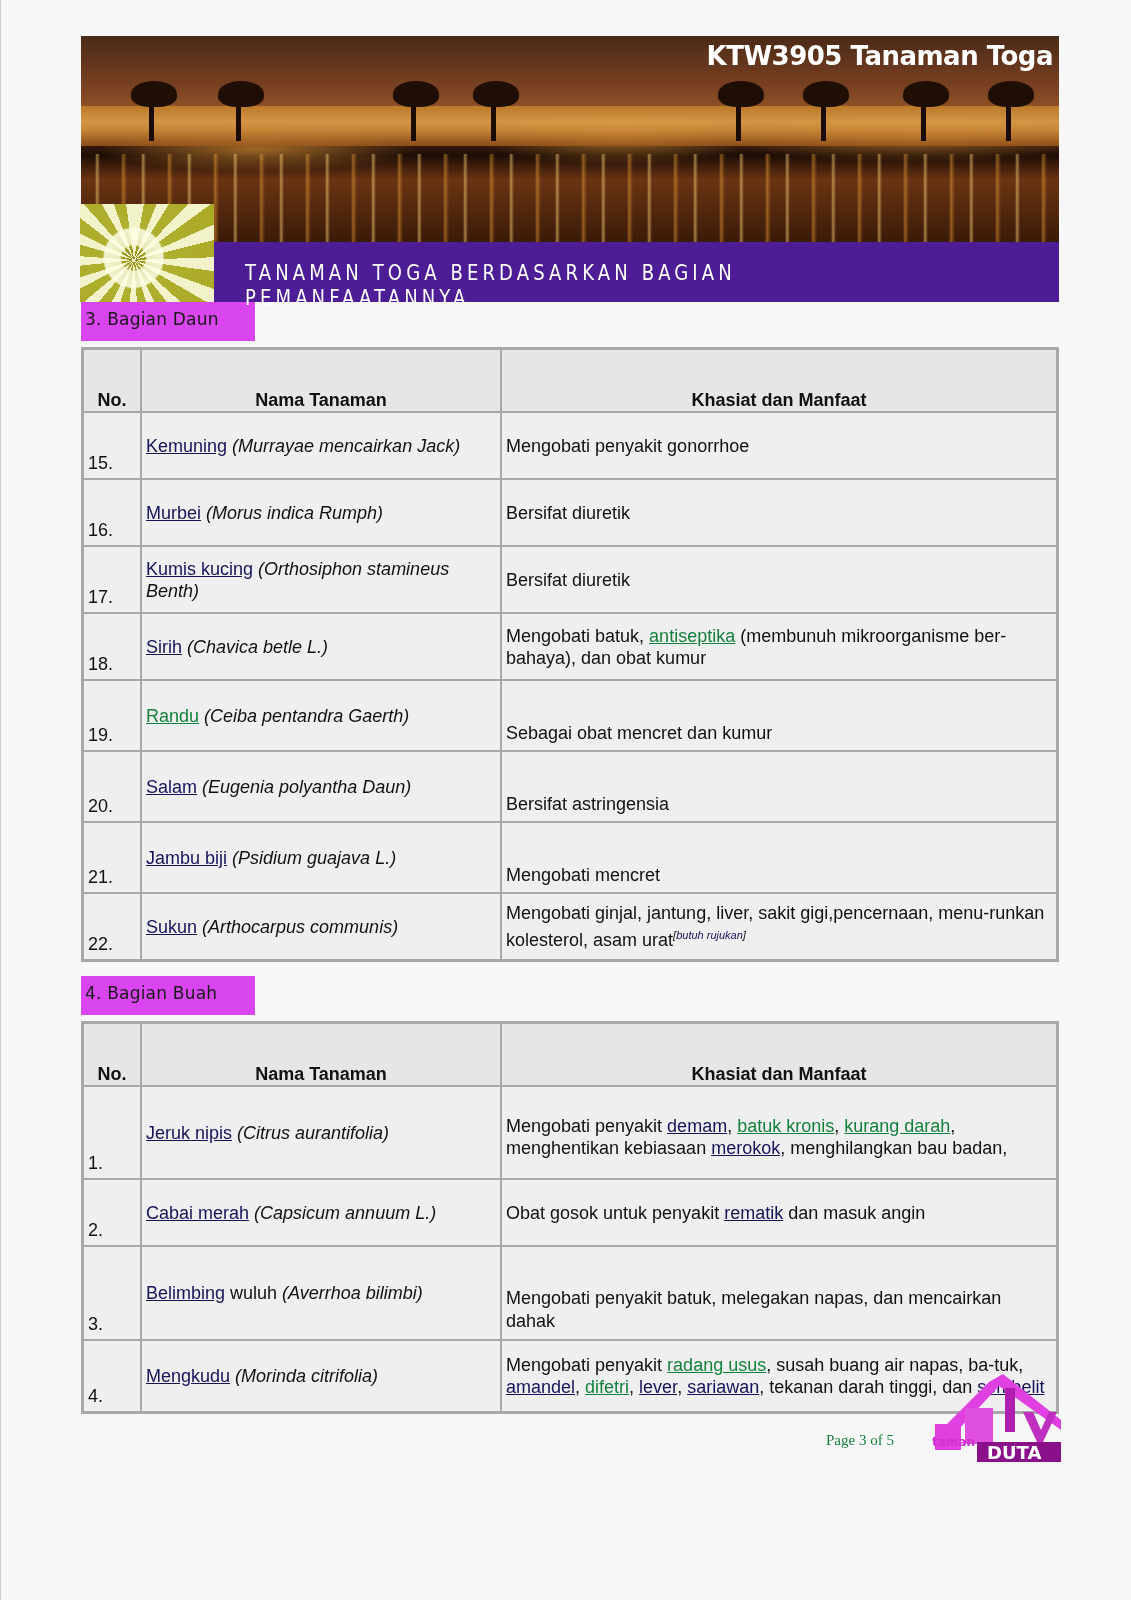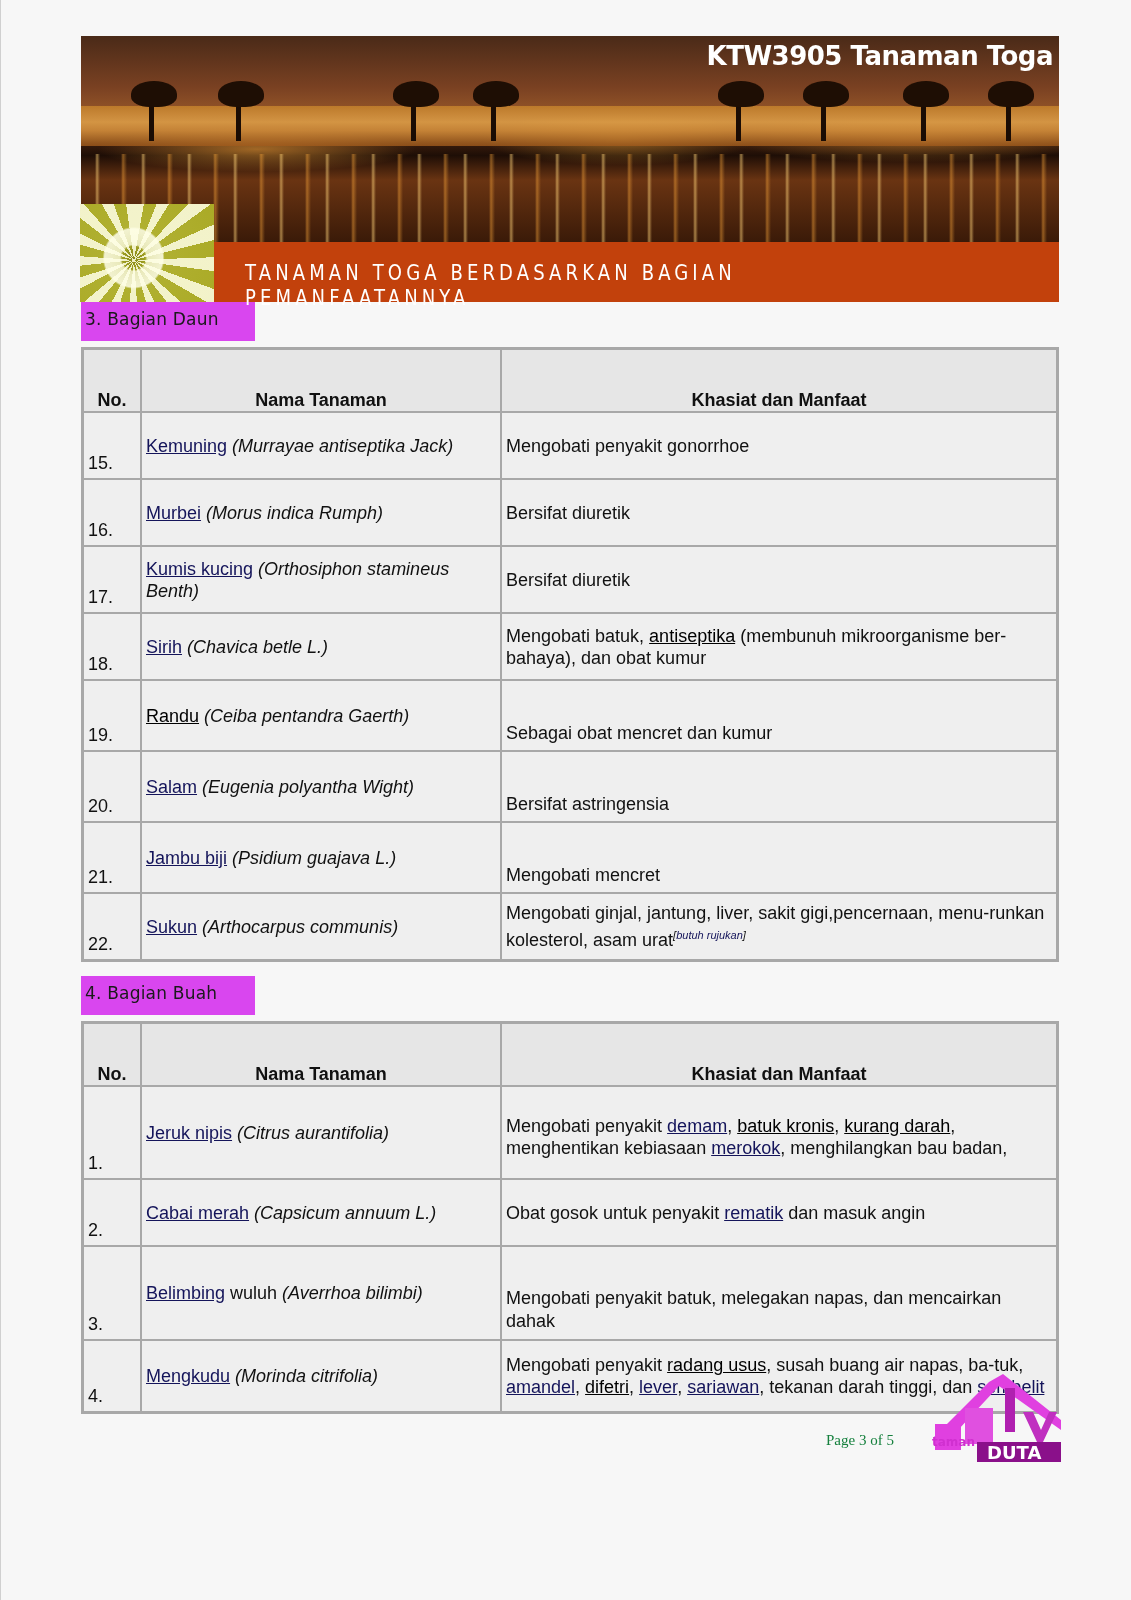--- a/index.html
+++ b/index.html
@@ -38,21 +38,21 @@
   }
   .palm::after {
     content:""; position:absolute; left:2px; top:0; width:46px; height:26px; border-radius:50% 50% 40% 40%;
     background:#1e0e04;
   }
   .banner-title {
     position:absolute; right:6px; top:5px; color:#ffffff; font-weight:bold; font-size:26px;
     font-family:"DejaVu Sans", sans-serif; letter-spacing:-0.5px;
   }
   .subbar {
-    position:relative; width:978px; height:60px; background:#c2410c;
+    position:relative; width:978px; height:60px; background:#4c1d95;
   }
   .flower {
     position:absolute; left:-1px; top:-38px; width:134px; height:98px;
     background: radial-gradient(circle at 40% 55%, #8a8a1a 0, #9e9e22 12%, #e8e8b8 14%, #f2f2d0 30%, #b0b030 32%, #aaaa26 100%);
     overflow:hidden;
   }
   .flower::before {
     content:""; position:absolute; left:-10px; top:-10px; width:160px; height:120px;
     background: repeating-conic-gradient(from 0deg at 40% 55%, rgba(255,255,230,0.85) 0deg 10deg, rgba(170,170,38,0) 10deg 22deg);
   }
@@ -74,21 +74,21 @@
   table.tbl th, table.tbl td { border:1px solid #a8a8a8; }
   table.tbl th {
     background:#e6e6e6; font-weight:bold; height:60px; vertical-align:bottom; padding-bottom:0;
     font-size:18px;
   }
   table.tbl td { vertical-align:middle; padding:2px 4px; height:61px; line-height:22px; }
   td.no { vertical-align:bottom !important; padding:0 4px 4px 4px !important; width:48px; }
   td.nm { width:350px; }
   .nm i { font-style:italic; }
   a.lk { color:#14145a; text-decoration:underline; }
-  a.lk.red { color:#000000; }
+  a.lk.red { color:#15803d; }
   td.bottom { vertical-align:bottom !important; padding-bottom:6px !important; }
   sup.ref { font-size:11px; font-style:italic; }
   sup.ref a { color:#14145a; }
 
   .gap1 { height:6px; }
   .footer {
     position:absolute; left:825px; top:1432px; font-size:15px; color:#15803d;
     font-family:Liberation Serif, serif;
   }
   .logo { position:absolute; left:928px; top:1368px; width:132px; height:96px; }
@@ -124,21 +124,21 @@
     <thead>
       <tr>
         <th style="width:48px">No.</th>
         <th style="width:350px">Nama Tanaman</th>
         <th>Khasiat dan Manfaat</th>
       </tr>
     </thead>
     <tbody>
       <tr>
         <td class="no">15.</td>
-        <td class="nm"><a class="lk">Kemuning</a> <i>(Murrayae antiseptika Jack)</i></td>
+        <td class="nm"><a class="lk">Kemuning</a> <i>(Murrayae mencairkan Jack)</i></td>
         <td>Mengobati penyakit gonorrhoe</td>
       </tr>
       <tr>
         <td class="no">16.</td>
         <td class="nm"><a class="lk">Murbei</a> <i>(Morus indica Rumph)</i></td>
         <td>Bersifat diuretik</td>
       </tr>
       <tr>
         <td class="no">17.</td>
         <td class="nm"><a class="lk">Kumis kucing</a> <i>(Orthosiphon stamineus Benth)</i></td>
@@ -149,21 +149,21 @@
         <td class="nm"><a class="lk">Sirih</a> <i>(Chavica betle L.)</i></td>
         <td><span>Mengobati batuk, </span><a class="lk red">antiseptika</a><span> (membunuh mikroorganisme ber-bahaya), dan obat kumur</span></td>
       </tr>
       <tr>
         <td class="no">19.</td>
         <td class="nm"><a class="lk red">Randu</a> <i>(Ceiba pentandra Gaerth)</i></td>
         <td class="bottom">Sebagai obat mencret dan kumur</td>
       </tr>
       <tr>
         <td class="no">20.</td>
-        <td class="nm"><a class="lk">Salam</a> <i>(Eugenia polyantha Wight)</i></td>
+        <td class="nm"><a class="lk">Salam</a> <i>(Eugenia polyantha Daun)</i></td>
         <td class="bottom">Bersifat astringensia</td>
       </tr>
       <tr>
         <td class="no">21.</td>
         <td class="nm"><a class="lk">Jambu biji</a> <i>(Psidium guajava L.)</i></td>
         <td class="bottom">Mengobati mencret</td>
       </tr>
       <tr>
         <td class="no">22.</td>
         <td class="nm"><a class="lk">Sukun</a> <i>(Arthocarpus communis)</i></td>

